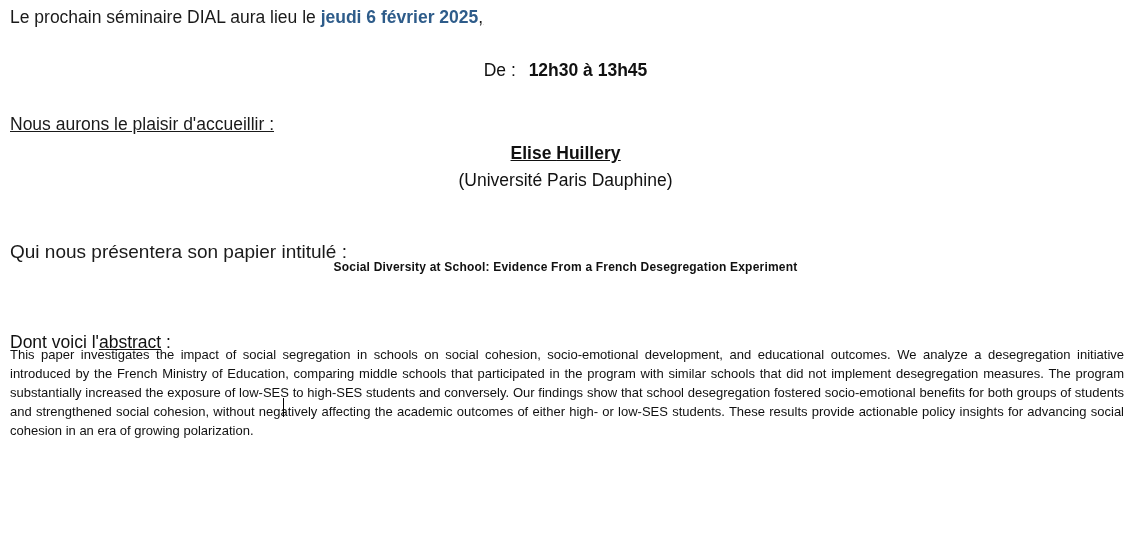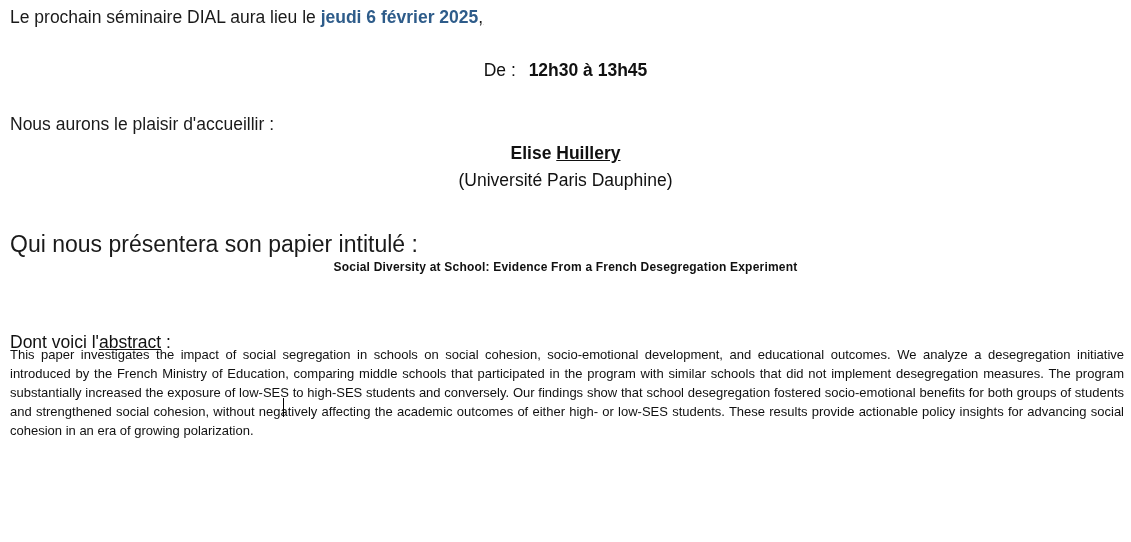--- a/index.html
+++ b/index.html
@@ -47,44 +47,46 @@
     text-align: center;
     font-size: 17.5px;
   }
   .time-line .lbl { }
   .time-line .val { font-weight: 700; margin-left: 8px; }
   .welcome {
     position: absolute;
     left: 10px;
     top: 113px;
     font-size: 17.5px;
+    text-decoration: underline;
   }
   .speaker-block {
     position: absolute;
     left: 0;
     top: 143px;
     width: 1131px;
     text-align: center;
   }
   .speaker-name {
     font-size: 17.5px;
     font-weight: 600;
+    text-decoration: underline;
   }
   .speaker-name .underlined {
     text-decoration: underline;
   }
   .speaker-affil {
     font-size: 17.5px;
     margin-top: 6px;
   }
   .presents {
     position: absolute;
     left: 10px;
-    top: 230px;
-    font-size: 23px;
+    top: 240px;
+    font-size: 19px;
   }
   .paper-title {
     position: absolute;
     left: 0;
     top: 260px;
     width: 1131px;
     text-align: center;
     font-size: 12px;
     font-weight: 700;
     letter-spacing: 0.2px;

